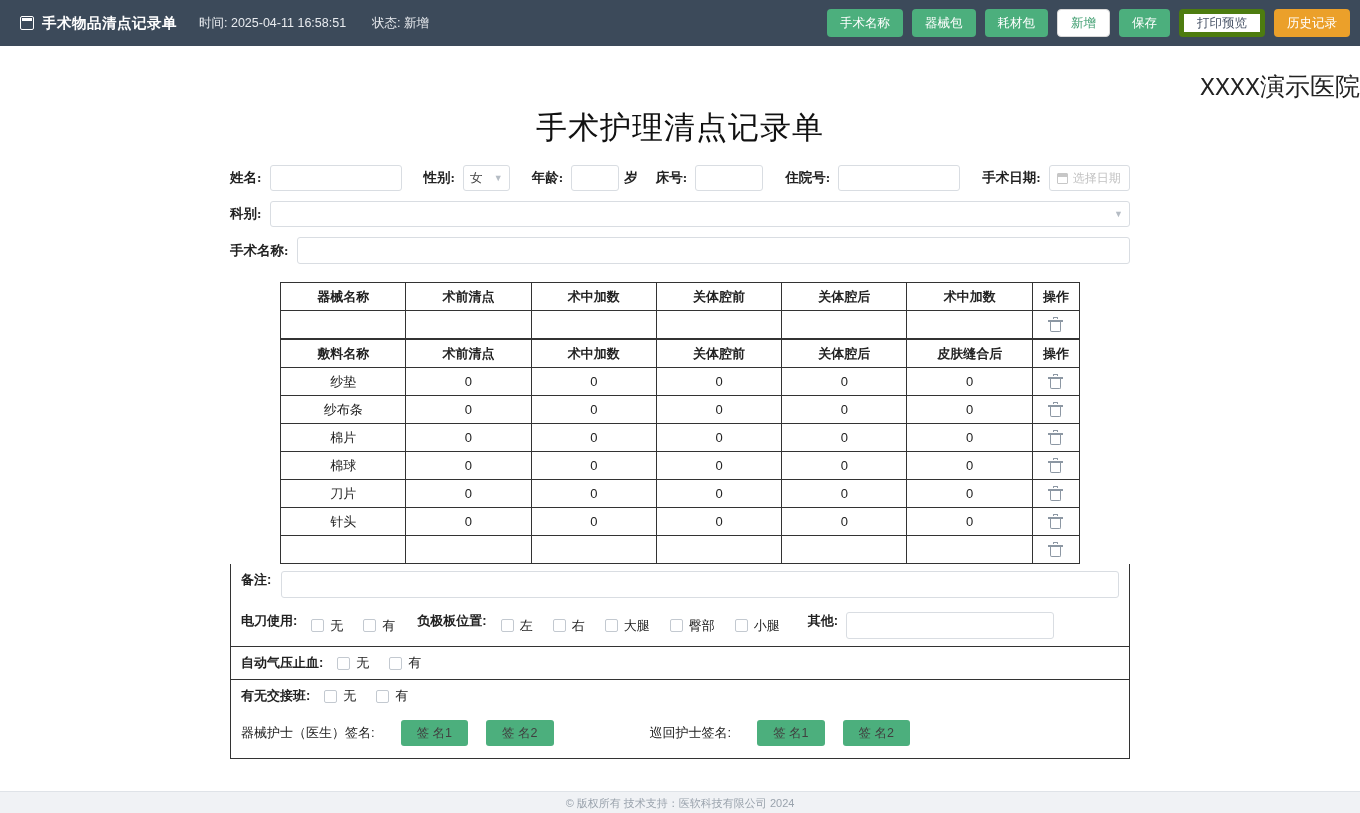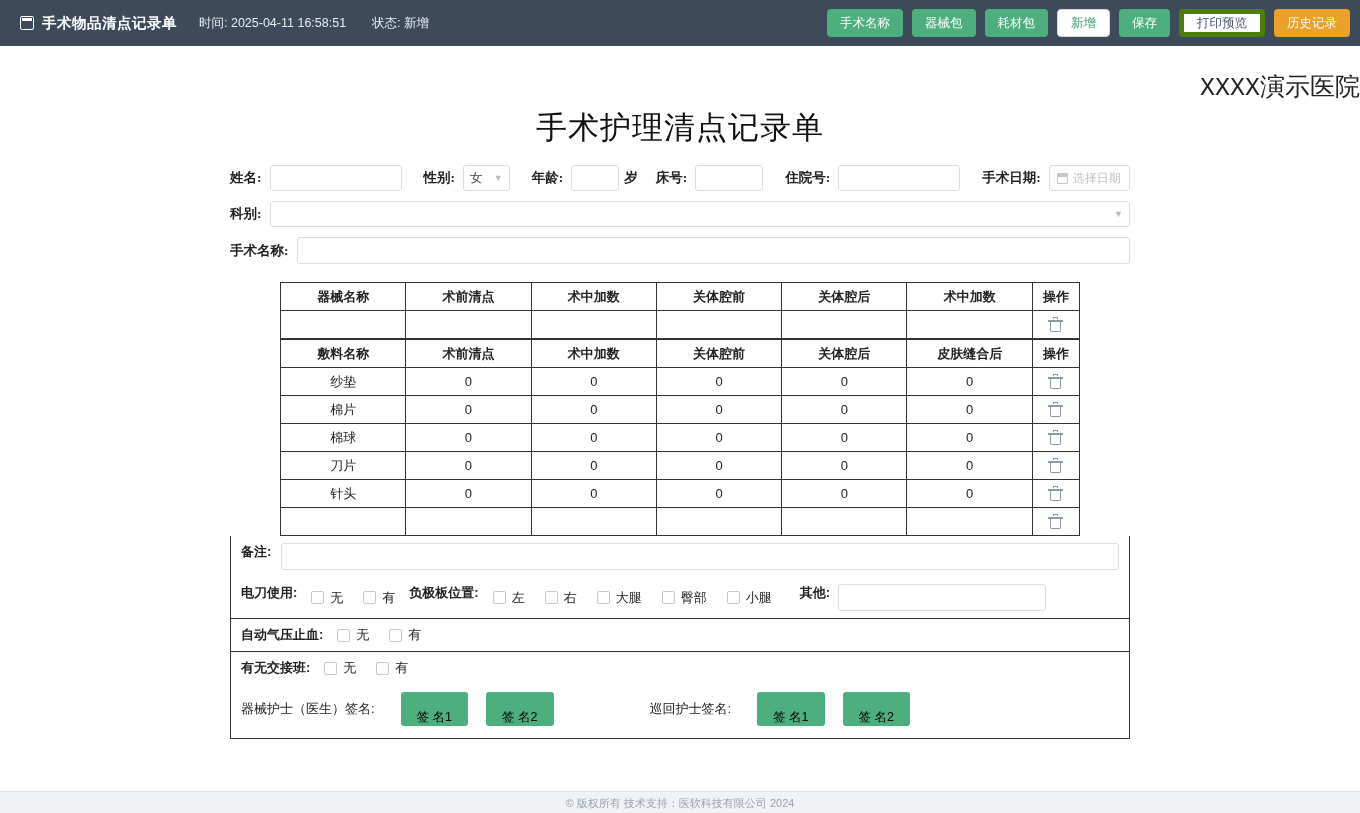--- a/index.html
+++ b/index.html
@@ -216,25 +216,25 @@
     flex: none;
   }
   .other-inp {
     width: 208px; height: 27px;
     border: 1px solid #d9dde2; border-radius: 3px;
     margin-left: 8px;
   }
   .sign-row { display: flex; align-items: center; padding: 8px 10px 12px 10px; }
   .sign-btn {
     background: #4caf7d;
-    color: #000000;
+    color: #404040;
     border: none;
     border-radius: 3px;
     height: 26px;
-    padding: 17px 16px;
+    padding: 4px 16px;
     font-size: 12.5px;
     margin-left: 18px;
     cursor: pointer;
   }
   .sign-label { font-weight: normal; font-size: 13px; color: #222; }
   .spacer-gap { width: 96px; }
 
   
   .footer {
     position: absolute;
@@ -365,20 +365,29 @@
         <tr>
           <td>纱垫</td>
           <td>0</td>
           <td>0</td>
           <td>0</td>
           <td>0</td>
           <td>0</td>
           <td class="op"><span class="trash"><i></i></span></td>
         </tr>
         <tr>
+          <td>纱布条</td>
+          <td>0</td>
+          <td>0</td>
+          <td>0</td>
+          <td>0</td>
+          <td>0</td>
+          <td class="op"><span class="trash"><i></i></span></td>
+        </tr>
+        <tr>
           <td>棉片</td>
           <td>0</td>
           <td>0</td>
           <td>0</td>
           <td>0</td>
           <td>0</td>
           <td class="op"><span class="trash"><i></i></span></td>
         </tr>
         <tr>
           <td>棉球</td>
@@ -430,21 +439,21 @@
       <div class="brow">
         <span class="lbl">电刀使用:</span>
         <label class="chk">
           <span class="box"></span>
           <span>无</span>
         </label>
         <label class="chk">
           <span class="box"></span>
           <span>有</span>
         </label>
-        <span class="lbl" style="margin-left:8px;">负极板位置:</span>
+        <span class="lbl" style="margin-left:16px;">负极板位置:</span>
         <label class="chk">
           <span class="box"></span>
           <span>左</span>
         </label>
         <label class="chk">
           <span class="box"></span>
           <span>右</span>
         </label>
         <label class="chk">
           <span class="box"></span>

